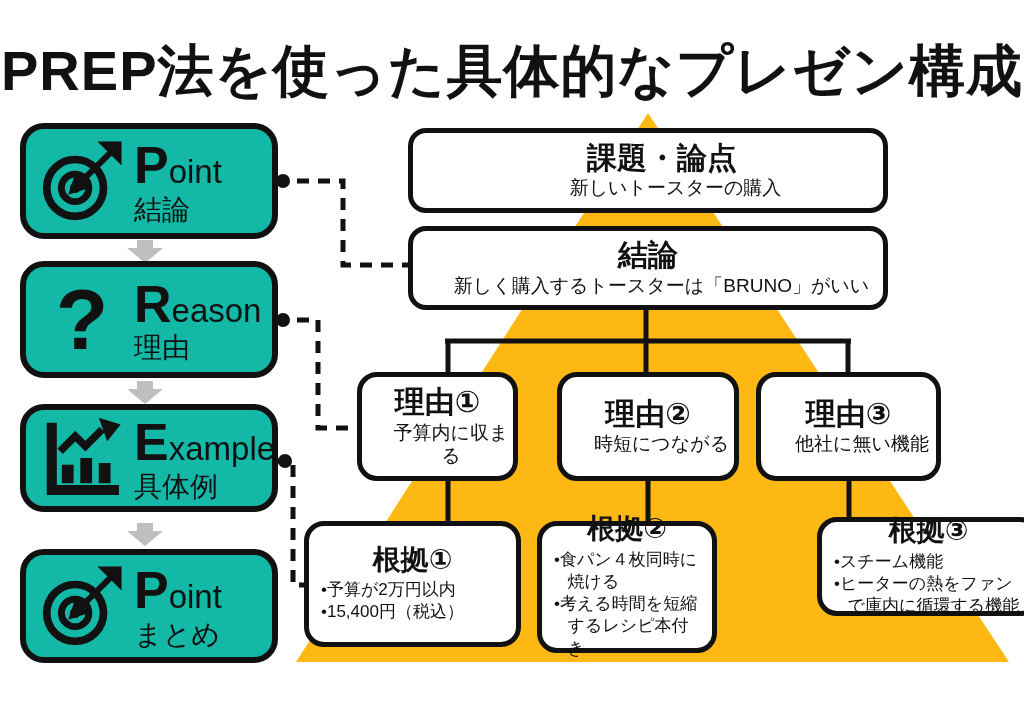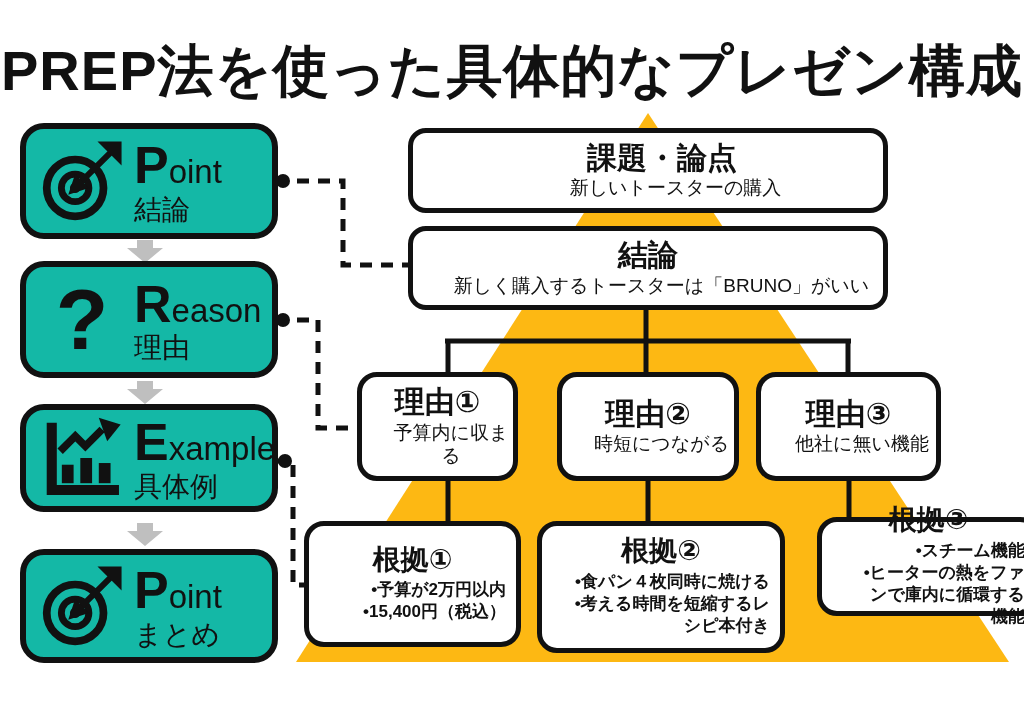--- a/index.html
+++ b/index.html
@@ -30,21 +30,21 @@
   
   .pybox{
     position:absolute;background:#fff;border:5px solid #111;box-sizing:border-box;
     text-align:center;z-index:2;display:flex;flex-direction:column;justify-content:center;
   }
   .pybox.big{border-radius:18px;}
   .pybox.small{border-radius:20px;}
   .py-title{font-size:30px;font-weight:900;line-height:1.15;}
   .py-sub{font-size:19px;font-weight:400;line-height:1.2;margin-top:2px;margin-left:27px;}
   .ev-title{font-size:28px;font-weight:900;line-height:1.1;margin-bottom:4px;}
-  .ev-list{text-align:right;padding:0 10px 0 26px;font-weight:bold;}
+  .ev-list{text-align:left;padding:0 10px 0 12px;}
   .ev-item{font-size:17px;line-height:1.3;text-indent:-0.8em;padding-left:0.8em;}
 </style>
 </head>
 <body>
 
 <div class="stage">
 
   <svg class="bg" viewBox="0 0 1024 709">
     <polygon points="648,113 296,662 1009,662" fill="#FDB813"></polygon>
 
@@ -172,21 +172,21 @@
     <div class="py-sub">他社に無い機能</div>
   </div>
 
   <div class="pybox small" style="left:304px;top:521px;width:217px;height:126px;">
     <div class="ev-title">根拠①</div>
     <div class="ev-list">
       <div class="ev-item">•予算が2万円以内</div>
       <div class="ev-item">•15,400円（税込）</div>
     </div>
   </div>
-  <div class="pybox small" style="left:537px;top:521px;width:248px;height:132px;">
+  <div class="pybox small" style="left:537px;top:521px;width:180px;height:132px;">
     <div class="ev-title">根拠②</div>
     <div class="ev-list">
       <div class="ev-item">•食パン４枚同時に焼ける</div>
       <div class="ev-item">•考える時間を短縮するレシピ本付き</div>
     </div>
   </div>
   <div class="pybox small" style="left:778px;top:517px;width:223px;height:99px;margin-left:39px;">
     <div class="ev-title">根拠③</div>
     <div class="ev-list">
       <div class="ev-item">•スチーム機能</div>

